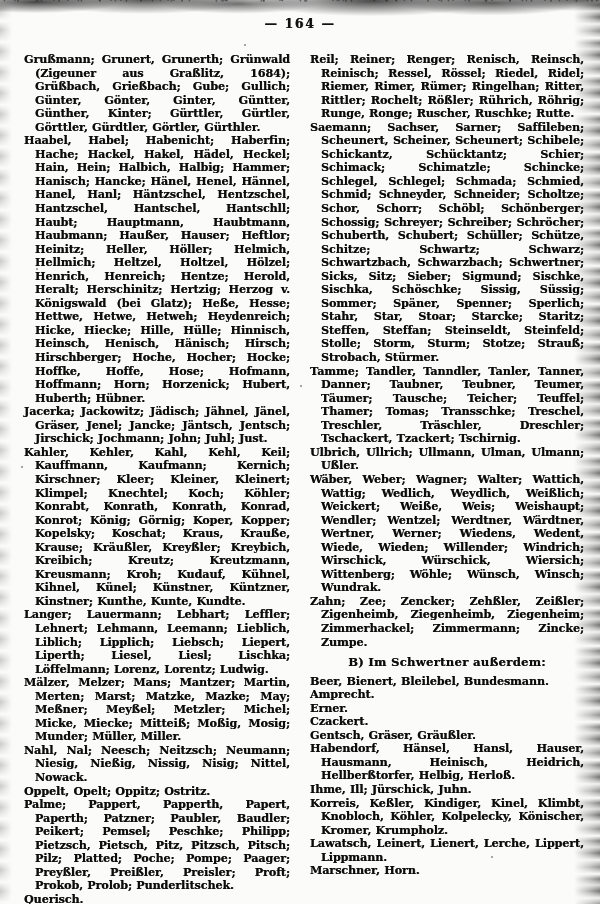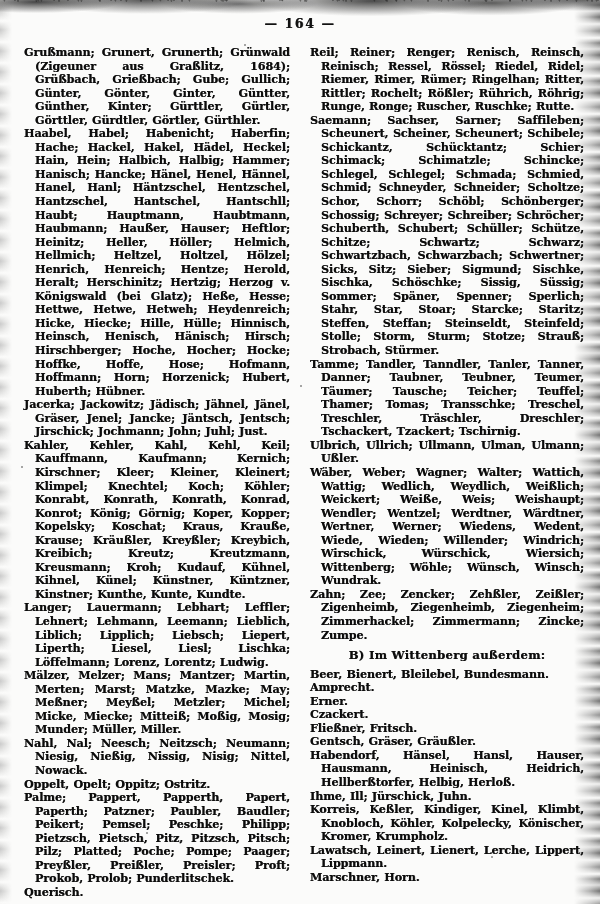--- a/index.html
+++ b/index.html
@@ -100,21 +100,21 @@
     font-family: "DejaVu Serif", "Liberation Serif", serif;
     font-weight: 700;
     font-size: 12.5px;
     letter-spacing: 1.6px;
     color: #111;
   }
 
   
   .columns {
     position: absolute;
-    top: 46px;
+    top: 53px;
     left: 0;
     width: 600px;
     height: 840px;
     display: flex;
     z-index: 20;
   }
   .col {
     box-sizing: border-box;
     width: 50%;
   }
@@ -179,27 +179,26 @@
     </div>
 
     <div class="col col-right">
       <p class="entry">Reil; Reiner; Renger; Renisch, Reinsch, Reinisch; Ressel, Rössel; Riedel, Ridel; Riemer, Rimer, Rümer; Ringelhan; Ritter, Rittler; Rochelt; Rößler; Rührich, Röhrig; Runge, Ronge; Ruscher, Ruschke; Rutte.</p>
       <p class="entry">Saemann; Sachser, Sarner; Saffileben; Scheunert, Scheiner, Scheunert; Schibele; Schickantz, Schücktantz; Schier; Schimack; Schimatzle; Schincke; Schlegel, Schlegel; Schmada; Schmied, Schmid; Schneyder, Schneider; Scholtze; Schor, Schorr; Schöbl; Schönberger; Schossig; Schreyer; Schreiber; Schröcher; Schuberth, Schubert; Schüller; Schütze, Schitze; Schwartz; Schwarz; Schwartzbach, Schwarzbach; Schwertner; Sicks, Sitz; Sieber; Sigmund; Sischke, Sischka, Schöschke; Sissig, Süssig; Sommer; Späner, Spenner; Sperlich; Stahr, Star, Stoar; Starcke; Staritz; Steffen, Steffan; Steinseldt, Steinfeld; Stolle; Storm, Sturm; Stotze; Strauß; Strobach, Stürmer.</p>
       <p class="entry">Tamme; Tandler, Tanndler, Tanler, Tanner, Danner; Taubner, Teubner, Teumer, Täumer; Tausche; Teicher; Teuffel; Thamer; Tomas; Transschke; Treschel, Treschler, Träschler, Dreschler; Tschackert, Tzackert; Tschirnig.</p>
       <p class="entry">Ulbrich, Ullrich; Ullmann, Ulman, Ulmann; Ußler.</p>
       <p class="entry">Wäber, Weber; Wagner; Walter; Wattich, Wattig; Wedlich, Weydlich, Weißlich; Weickert; Weiße, Weis; Weishaupt; Wendler; Wentzel; Werdtner, Wärdtner, Wertner, Werner; Wiedens, Wedent, Wiede, Wieden; Willender; Windrich; Wirschick, Würschick, Wiersich; Wittenberg; Wöhle; Wünsch, Winsch; Wundrak.</p>
       <p class="entry">Zahn; Zee; Zencker; Zehßler, Zeißler; Zigenheimb, Ziegenheimb, Ziegenheim; Zimmerhackel; Zimmermann; Zincke; Zumpe.</p>
 
-      <p class="subhead">B) Im Wittenberg außerdem:</p>
+      <p class="subhead">B) Im Schwertner außerdem:</p>
 
       <p class="entry">Beer, Bienert, Bleilebel, Bundesmann.</p>
       <p class="entry">Amprecht.</p>
       <p class="entry">Erner.</p>
       <p class="entry">Czackert.</p>
-      <p class="entry">Fließner, Fritsch.</p>
       <p class="entry">Gentsch, Gräser, Gräußler.</p>
       <p class="entry">Habendorf, Hänsel, Hansl, Hauser, Hausmann, Heinisch, Heidrich, Hellberßtorfer, Helbig, Herloß.</p>
       <p class="entry">Ihme, Ill; Jürschick, Juhn.</p>
       <p class="entry">Korreis, Keßler, Kindiger, Kinel, Klimbt, Knobloch, Köhler, Kolpelecky, Könischer, Kromer, Krumpholz.</p>
       <p class="entry">Lawatsch, Leinert, Lienert, Lerche, Lippert, Lippmann.</p>
       <p class="entry">Marschner, Horn.</p>
 
     </div>
 
   </div>

